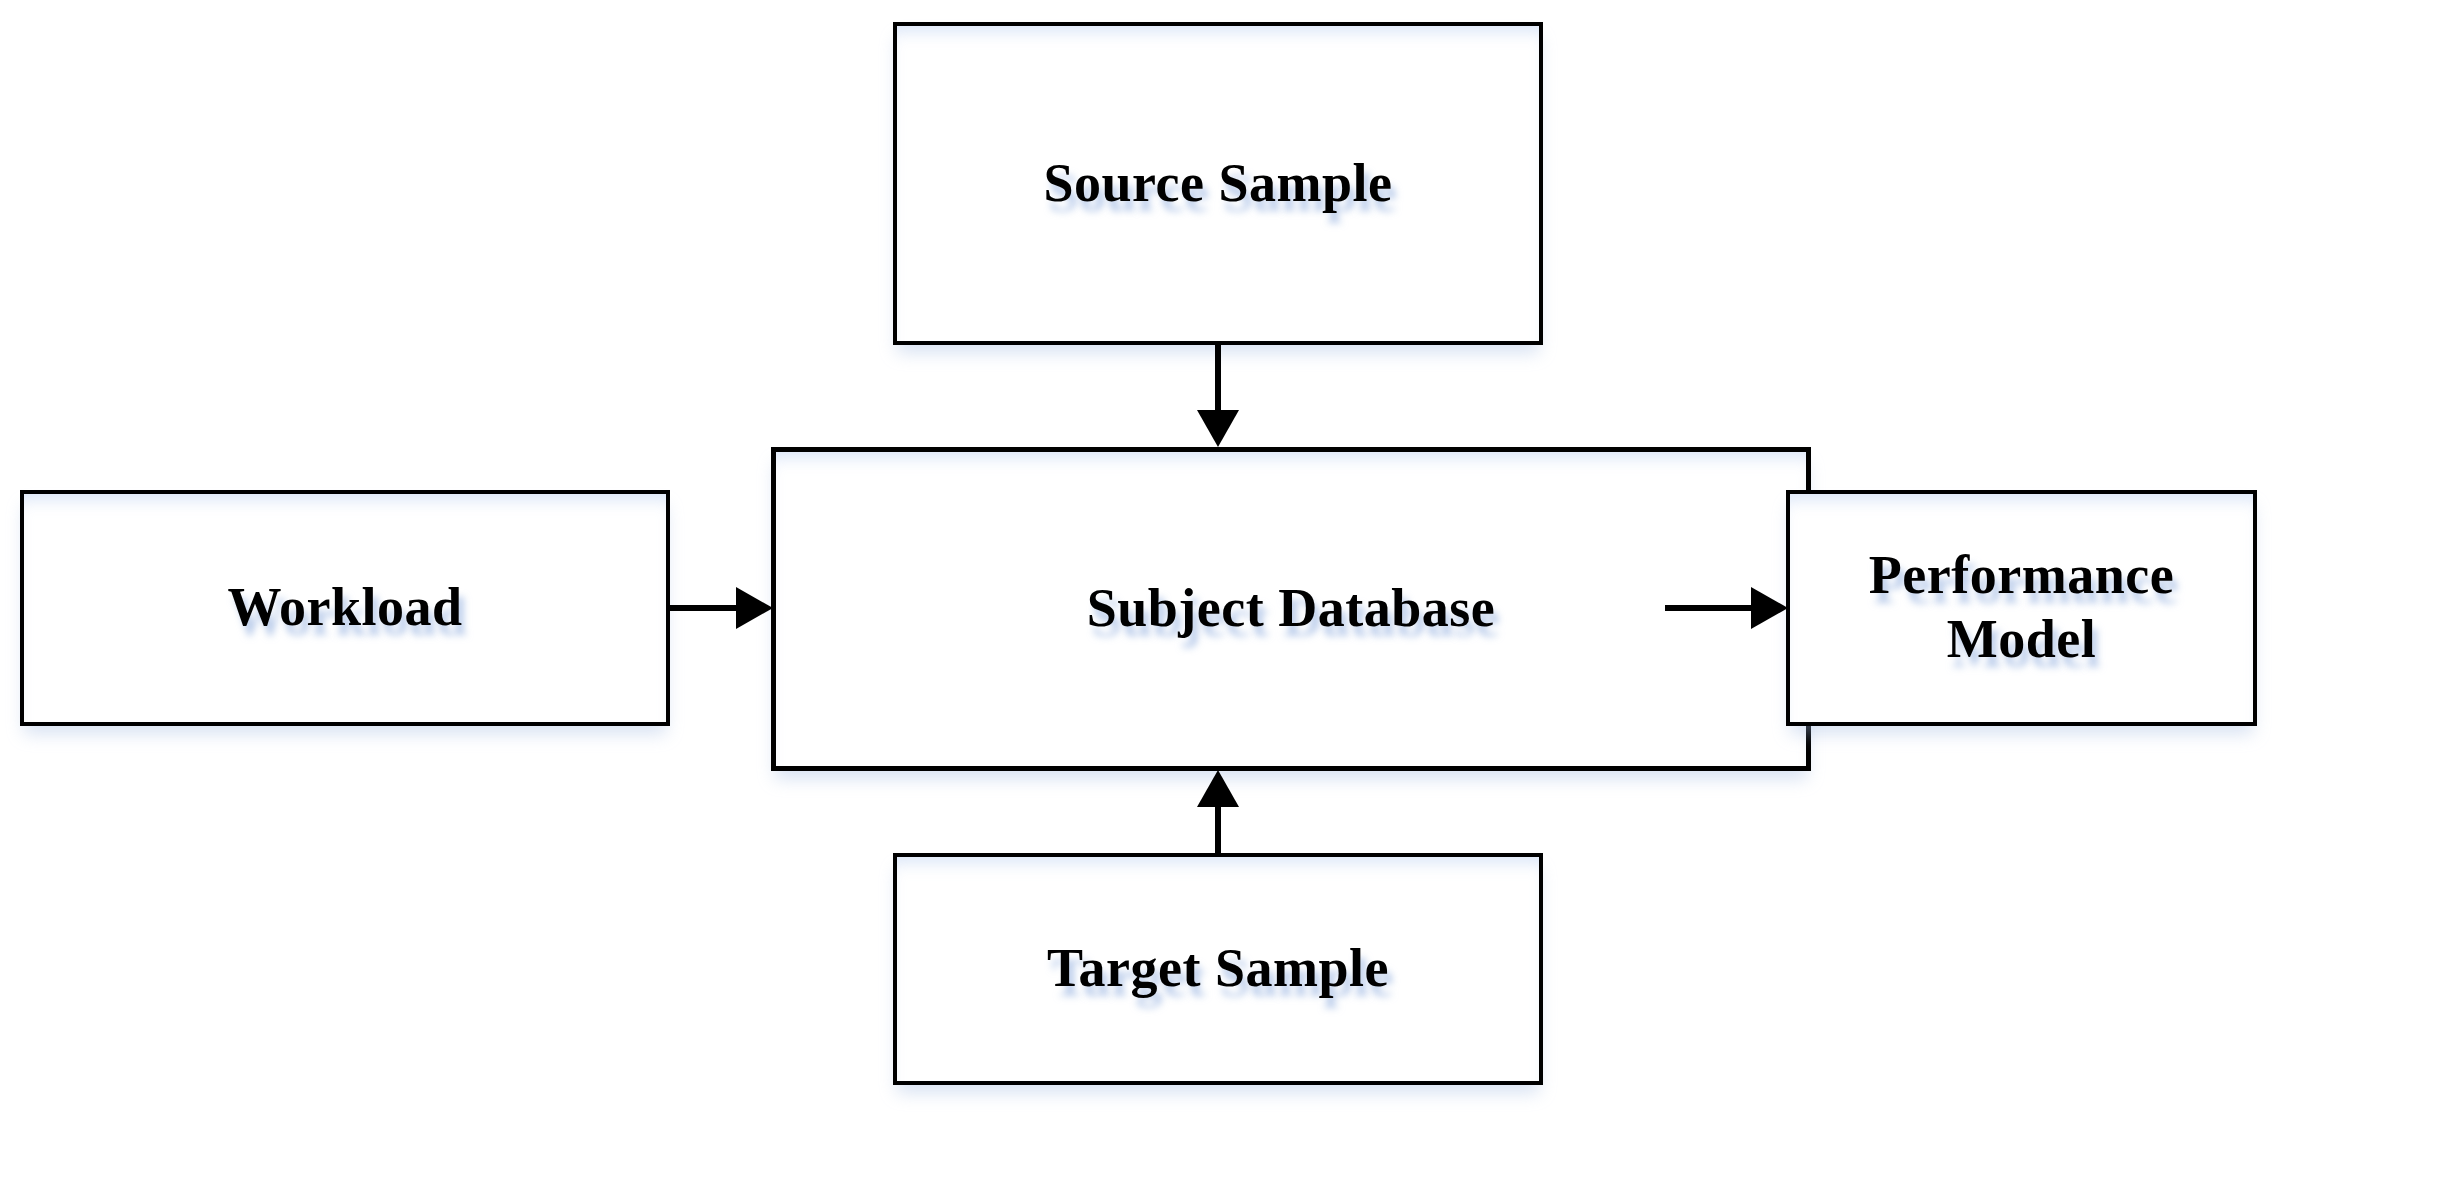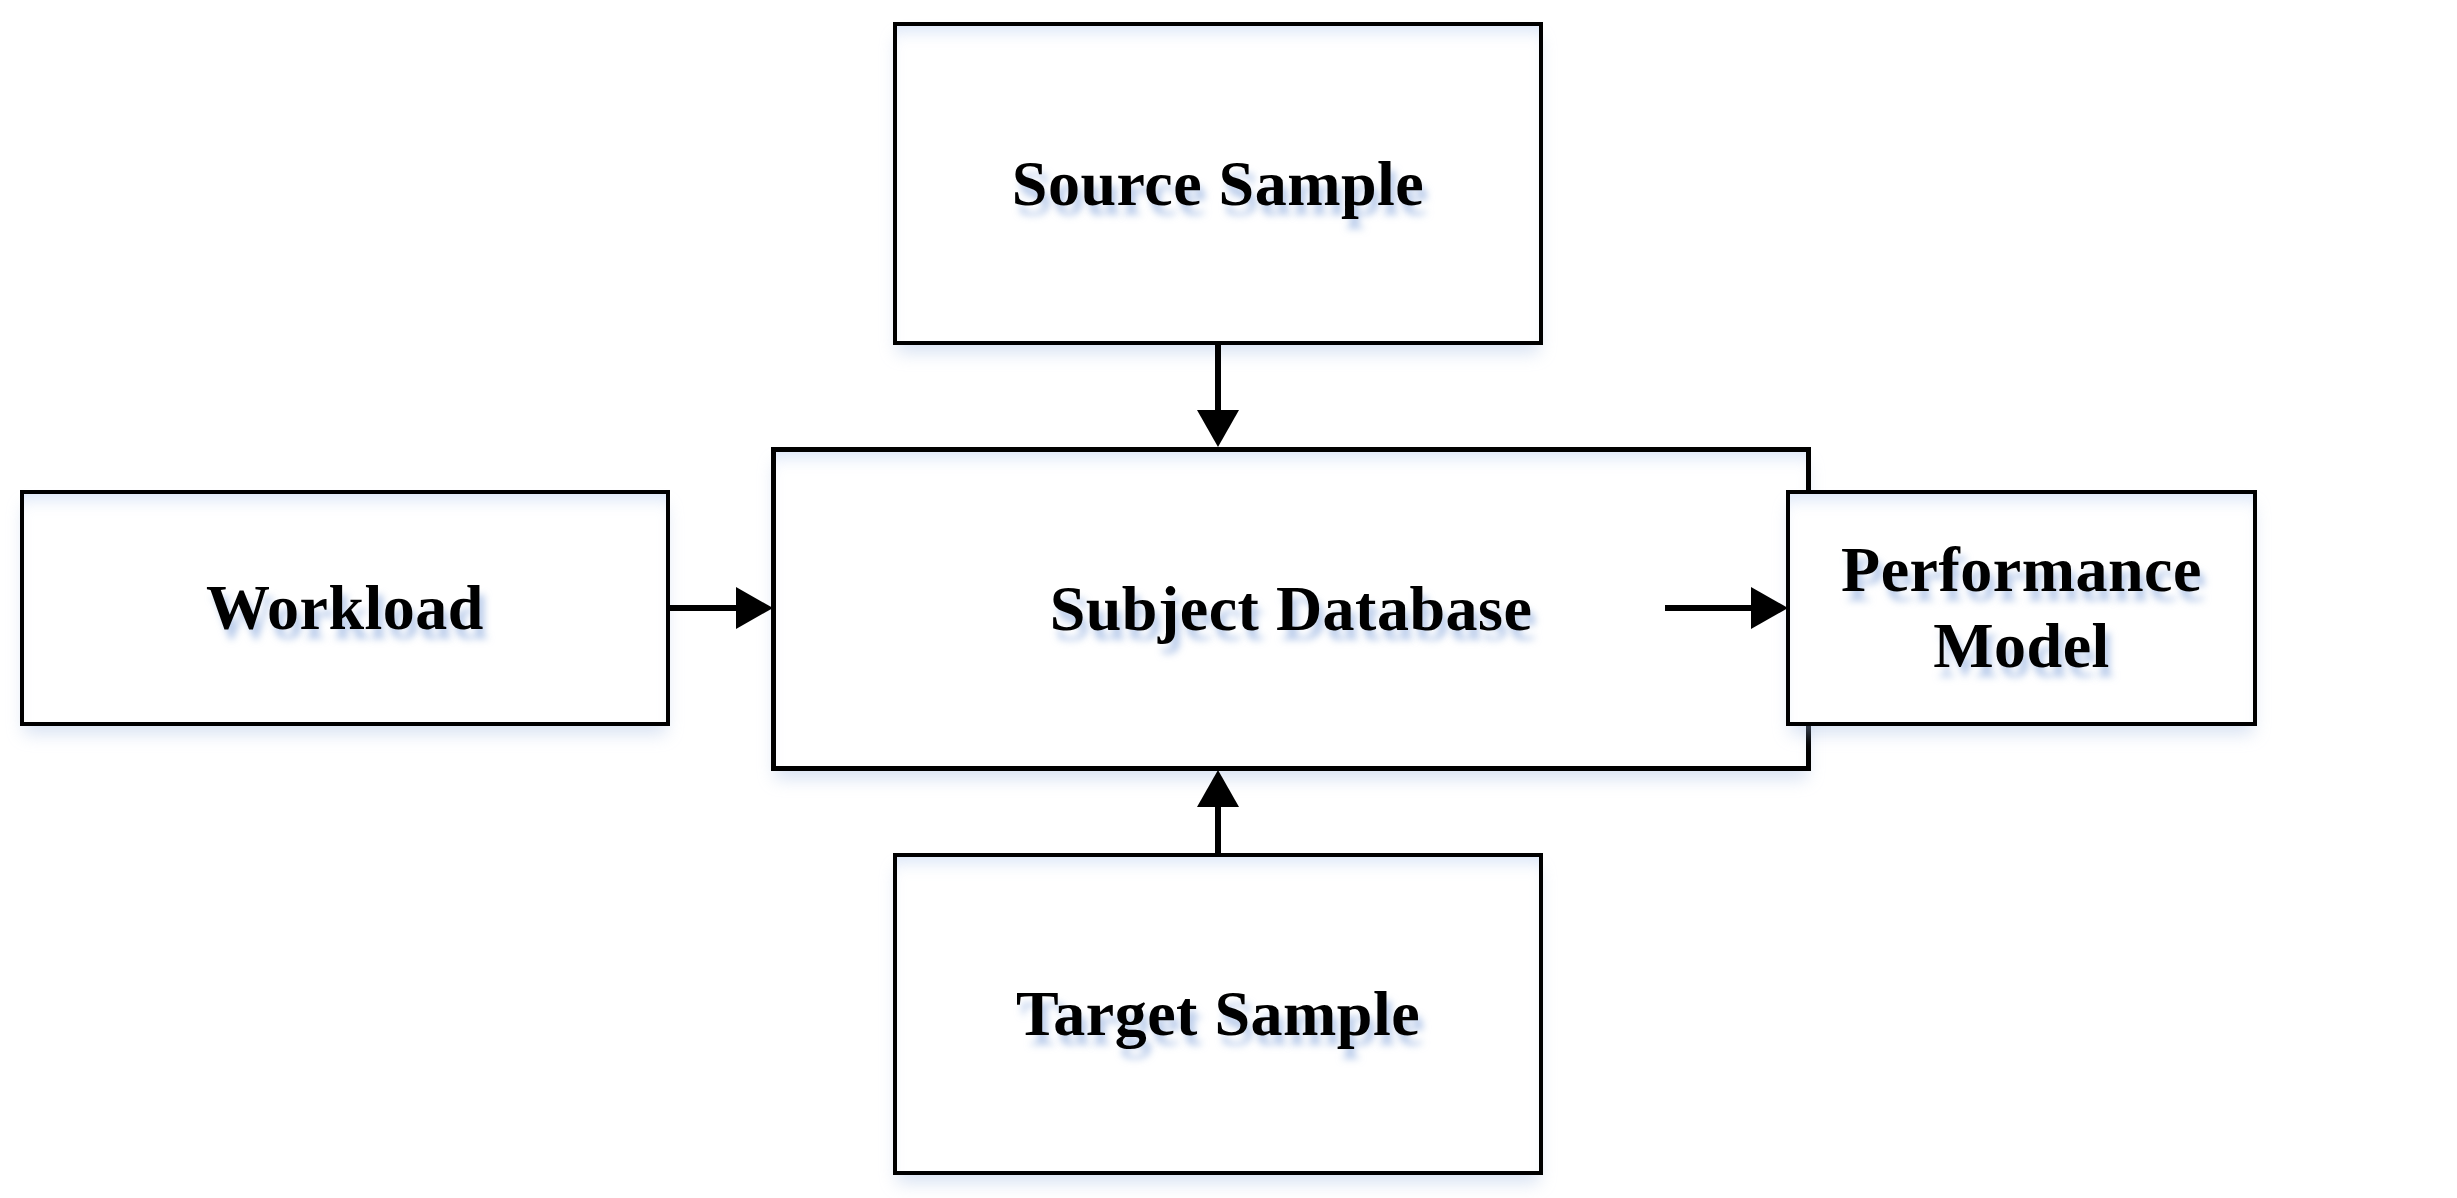--- a/index.html
+++ b/index.html
@@ -22,32 +22,32 @@
     display: flex;
     align-items: center;
     justify-content: center;
     text-align: center;
     box-sizing: border-box;
     box-shadow: 0 12px 16px -4px rgba(160,185,225,0.40),
                 inset 0 14px 16px -8px rgba(175,200,240,0.45);
   }
   .node .label {
     font-weight: bold;
-    font-size: 64px;
+    font-size: 54px;
     line-height: 1.18;
     color: var(--ink, #000000);
     white-space: pre-line;
     text-shadow: 5px 10px 7px rgba(150,178,225,0.65);
     letter-spacing: 0.5px;
   }
   
   #node-workload           { left: 20px;   top: 490px; width: 650px; height: 236px; }
   #node-source-sample      { left: 893px;  top: 22px;  width: 650px; height: 323px; }
   #node-subject-database   { left: 771px;  top: 447px; width: 1040px; height: 324px; border-width: 5px; }
-  #node-target-sample      { left: 893px;  top: 853px; width: 650px; height: 322px; }
+  #node-target-sample      { left: 893px;  top: 853px; width: 650px; height: 232px; }
   #node-performance-model  { left: 1786px; top: 490px; width: 471px; height: 236px; }
 
   .shaft-v { position: absolute; width: 6px;  background: var(--line, #000000); }
   .shaft-h { position: absolute; height: 6px; background: var(--line, #000000); }
   .head    { position: absolute; width: 0; height: 0; }
   .head-down  { border-left: 21px solid transparent; border-right: 21px solid transparent; border-top: 37px solid var(--line, #000000); }
   .head-up    { border-left: 21px solid transparent; border-right: 21px solid transparent; border-bottom: 37px solid var(--line, #000000); }
   .head-right { border-top: 21px solid transparent; border-bottom: 21px solid transparent; border-left: 37px solid var(--line, #000000); }
 
   

